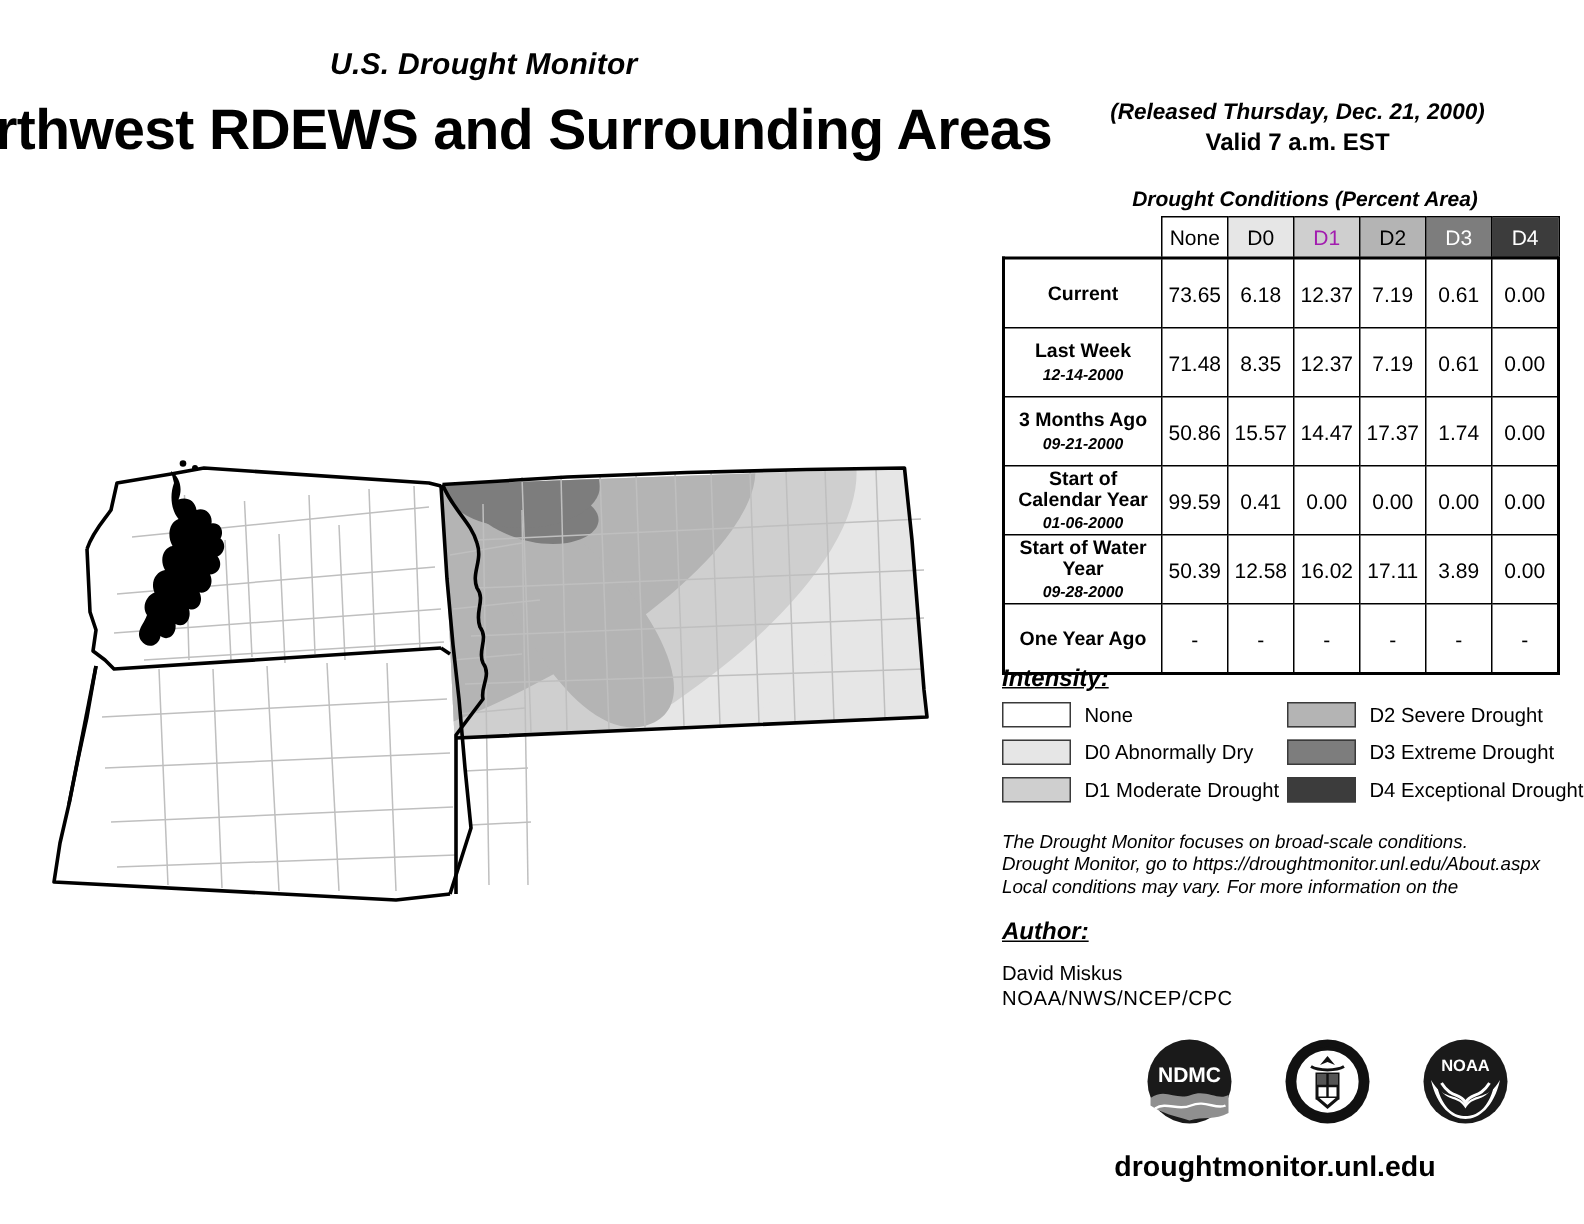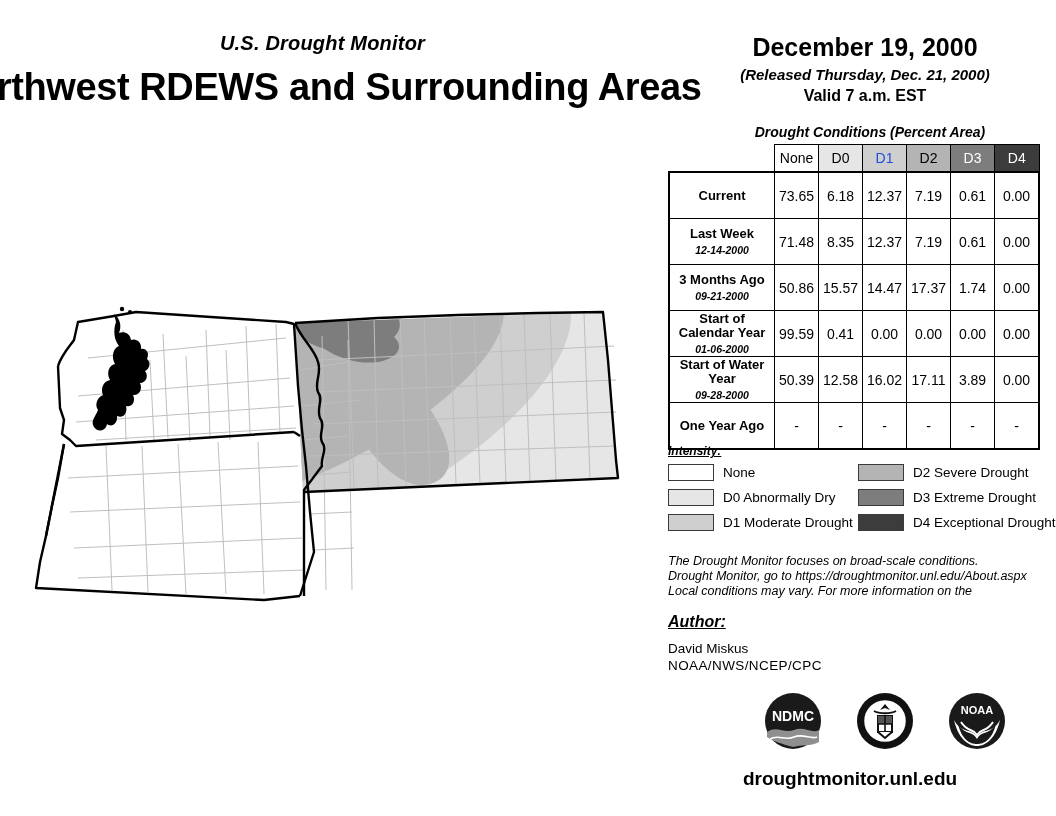--- a/index.html
+++ b/index.html
@@ -48,30 +48,30 @@
   #dm-table td,#dm-table th{border:1px solid #000;padding:0;text-align:center;}
   #dm-table .corner{border:none;width:104px;}
   #dm-table thead th{height:26px;width:43px;font-weight:normal;font-size:14px;}
   #dm-table tbody td{height:45px;width:43px;font-size:14px;}
   #dm-table tbody td.rowlab{
     width:104px;font-weight:bold;font-size:13px;line-height:14px;text-align:center;
   }
   .rowlab .dt{display:block;font-size:10.5px;font-style:italic;font-weight:bold;margin-top:2px;}
   .sw-none{background:#ffffff;color:#000;}
   .sw-d0{background:#e6e6e6;color:#000;margin-left:32px;}
-  .sw-d1{background:#cfcfcf;color:#1d4ed8;}
+  .sw-d1{background:#cfcfcf;color:#a21caf;}
   .sw-d2{background:#b4b4b4;color:#000;}
   .sw-d3{background:#7d7d7d;color:#fff;}
   .sw-d4{background:#3c3c3c;color:#fff;}
   #dm-table tbody tr td{border-color:#000;}
   #dm-table tbody{border:2px solid #000;}
 
   
   #legend{position:absolute;left:668px;top:444px;width:360px;}
-  #legend-title{font-size:12px;font-style:italic;font-weight:bold;text-decoration:underline;}
+  #legend-title{font-size:16px;font-style:italic;font-weight:bold;text-decoration:underline;}
   .leg-grid{position:relative;margin-top:6px;height:72px;}
   .leg-item{position:absolute;display:flex;align-items:center;}
   .leg-sw{width:46px;height:17px;border:1px solid #3a3a3a;margin-right:9px;box-sizing:border-box;}
   .leg-lab{font-size:13.5px;white-space:nowrap;}
 
   
   #notes{
     position:absolute;left:668px;top:554px;width:380px;
     font-size:12.5px;font-style:italic;line-height:15px;
   }
@@ -90,21 +90,20 @@
     font-size:19px;font-weight:bold;
   }
 </style>
 </head>
 <body>
 
 <div class="stage">
 
   <div id="hdr-sub">U.S. Drought Monitor</div>
   <div id="hdr-main">orthwest RDEWS and Surrounding Areas</div>
-  <div id="hdr-date">December 19, 2000</div>
   <div id="hdr-released">(Released Thursday, Dec. 21, 2000)</div>
   <div id="hdr-valid">Valid 7 a.m. EST</div>
 
   <div id="map-wrap">
     <svg id="map-svg" width="620" height="320" viewBox="0 0 620 320">
       <defs>
         <clipPath id="clip-mt">
           <path d="M277,23 L585,12 L600,178 L285,192 Z"></path>
         </clipPath>
         <clipPath id="clip-all">

